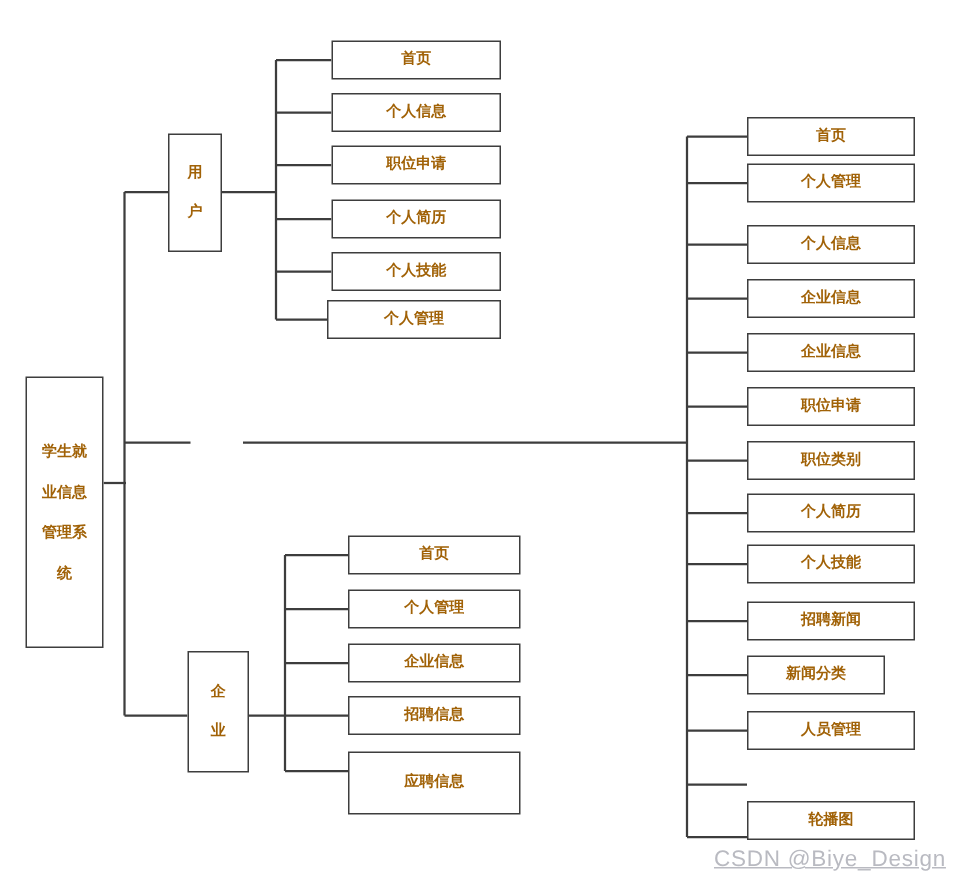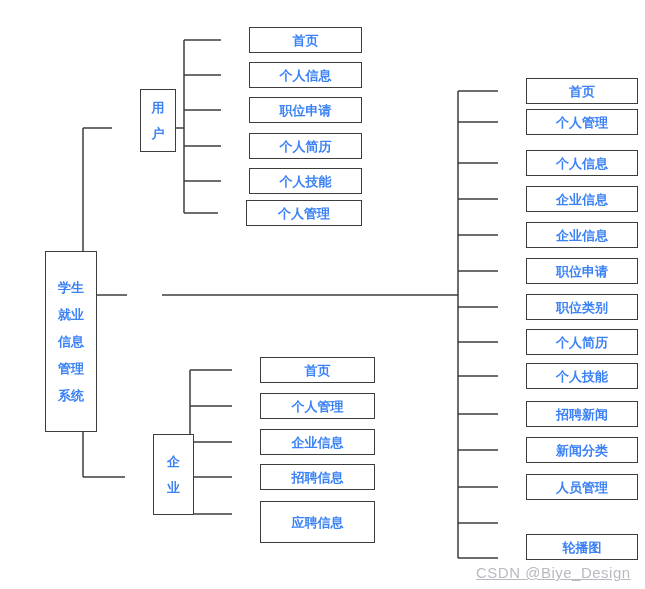--- a/index.html
+++ b/index.html
@@ -13,25 +13,24 @@
   #wires { position:absolute; left:0; top:0; }
   .node {
     position:absolute;
     box-sizing:border-box;
     background:#ffffff;
     border:1.5px solid #3d3d3d;
     display:flex;
     align-items:center;
     justify-content:center;
     font-weight:bold;
-    font-size:13px;
-    color:#3b82f6;
+    font-size:10px;
+    color:#a16207;
     text-align:center;
     line-height:1;
-    margin-left:28px;
   }
   .node .wrap1 {
     display:block;
     width:17px;
     word-break:break-all;
     line-height:26px;
     text-align:center;
   }
   .node .wrap2 {
     display:block;
@@ -97,21 +96,21 @@
       <line x1="190" y1="442" x2="232" y2="442"></line>
       <line x1="190" y1="477" x2="232" y2="477"></line>
       <line x1="190" y1="514" x2="232" y2="514"></line>
     </g>
   </svg>
 
   <div class="node" style="left:17px;top:251px;width:52px;height:181px">
     <span class="wrap2">学生就业信息管理系统</span>
   </div>
 
-  <div class="node" style="left:112px;top:89px;width:36px;height:63px">
+  <div class="node" style="left:112px;top:89px;width:36px;height:79px">
     <span class="wrap1">用户</span>
   </div>
 
 
   <div class="node" style="left:125px;top:434px;width:41px;height:81px">
     <span class="wrap1">企业</span>
   </div>
 
   <div class="node" style="left:221px;top:27px;width:113px;height:26px">首页</div>
   <div class="node" style="left:221px;top:62px;width:113px;height:26px">个人信息</div>
@@ -123,21 +122,21 @@
   <div class="node" style="left:498px;top:78px;width:112px;height:26px">首页</div>
   <div class="node" style="left:498px;top:109px;width:112px;height:26px">个人管理</div>
   <div class="node" style="left:498px;top:150px;width:112px;height:26px">个人信息</div>
   <div class="node" style="left:498px;top:186px;width:112px;height:26px">企业信息</div>
   <div class="node" style="left:498px;top:222px;width:112px;height:26px">企业信息</div>
   <div class="node" style="left:498px;top:258px;width:112px;height:26px">职位申请</div>
   <div class="node" style="left:498px;top:294px;width:112px;height:26px">职位类别</div>
   <div class="node" style="left:498px;top:329px;width:112px;height:26px">个人简历</div>
   <div class="node" style="left:498px;top:363px;width:112px;height:26px">个人技能</div>
   <div class="node" style="left:498px;top:401px;width:112px;height:26px">招聘新闻</div>
-  <div class="node" style="left:498px;top:437px;width:112px;height:26px">新闻分类</div>
+  <div class="node" style="left:498px;top:437px;width:92px;height:26px">新闻分类</div>
   <div class="node" style="left:498px;top:474px;width:112px;height:26px">人员管理</div>
   <div class="node" style="left:498px;top:534px;width:112px;height:26px">轮播图</div>
 
   <div class="node" style="left:232px;top:357px;width:115px;height:26px">首页</div>
   <div class="node" style="left:232px;top:393px;width:115px;height:26px">个人管理</div>
   <div class="node" style="left:232px;top:429px;width:115px;height:26px">企业信息</div>
   <div class="node" style="left:232px;top:464px;width:115px;height:26px">招聘信息</div>
   <div class="node" style="left:232px;top:501px;width:115px;height:42px">应聘信息</div>
 
   <div class="watermark">CSDN @Biye_Design</div>

